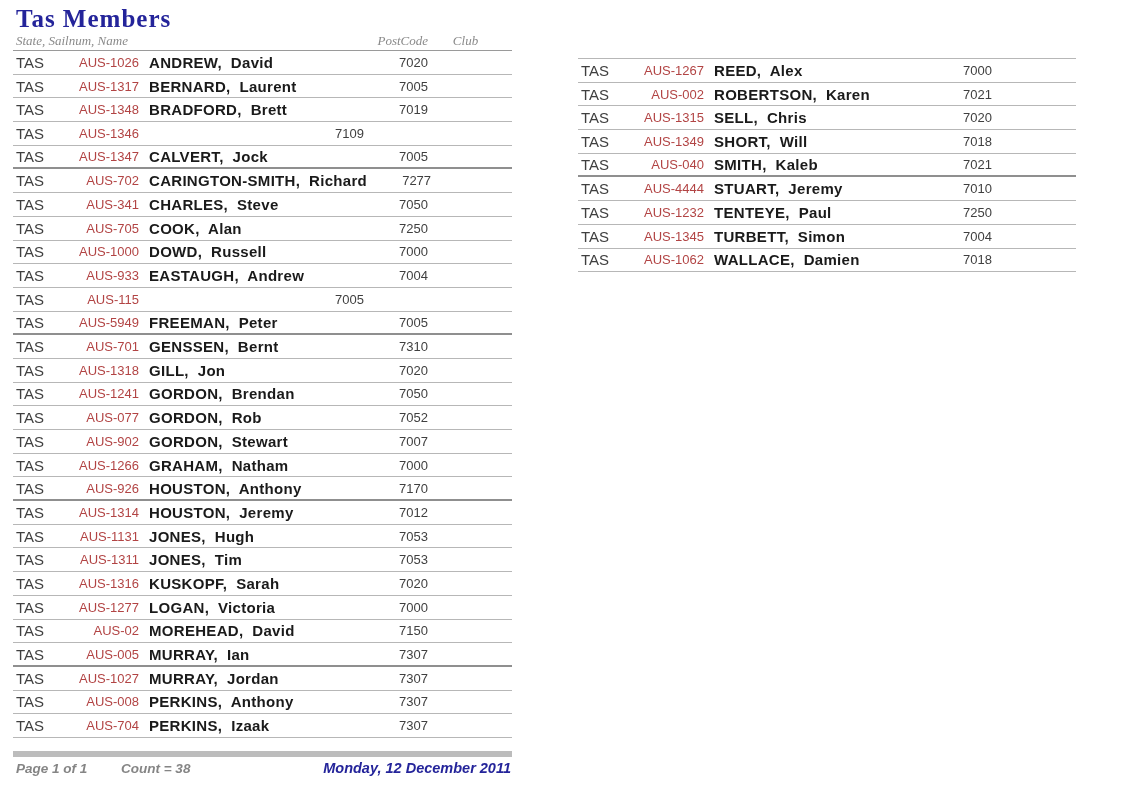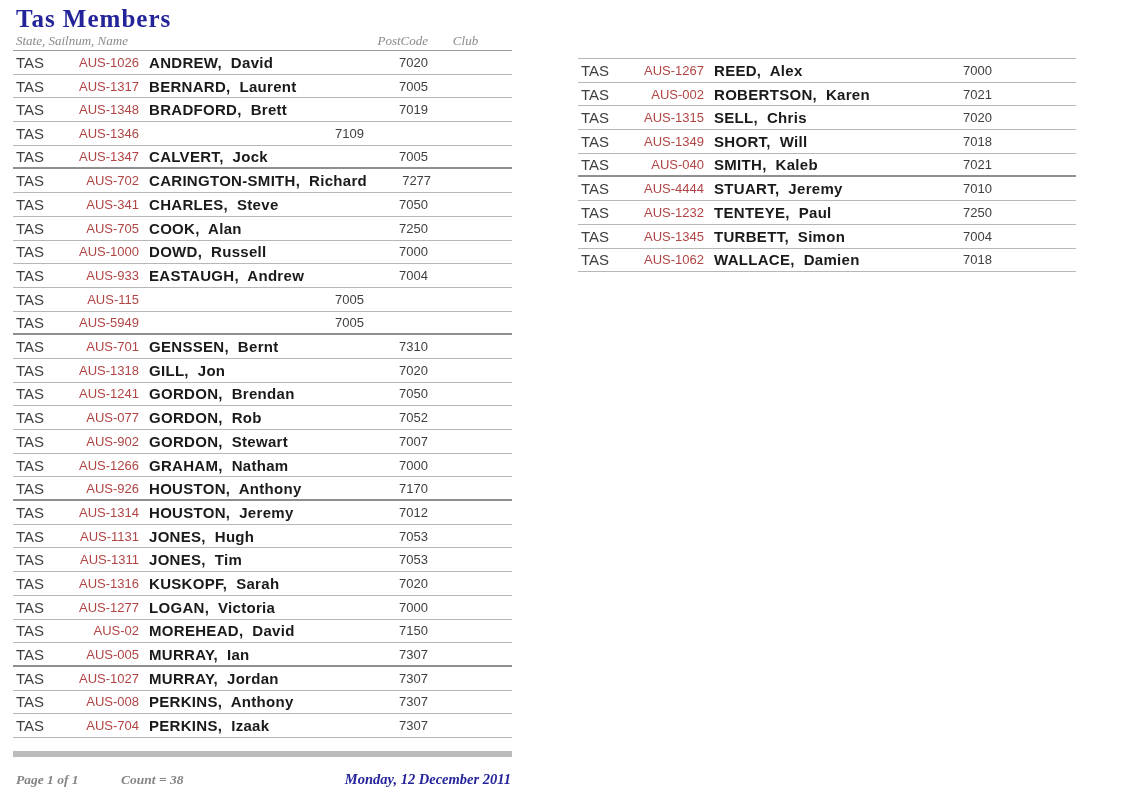--- a/index.html
+++ b/index.html
@@ -62,22 +62,22 @@
   .cell.name{
     font-weight:bold;font-size:15px;color:#1a1a1a;
     white-space:pre;letter-spacing:0.3px;
   }
   .cell.post{text-align:right;font-size:13px;color:#3f3f3f;}
 
   .report-footer{position:absolute;left:13px;top:751px;width:499px;}
   .footer-band{height:6px;background:var(--band);}
   .footer-text{
     display:flex;align-items:flex-end;
-    margin-top:14px;
-    font-family:Liberation Serif, serif;
+    margin-top:3px;
+    font-family:Liberation Sans, sans-serif;
     font-style:italic;font-weight:bold;
     font-size:13.5px;color:#858585;
   }
   .footer-page{width:105px;padding-left:3px;}
   .footer-count{flex:1;}
   .footer-date{color:var(--navy);font-size:14.5px;padding-right:1px;}
 </style>
 </head>
 <body>
 
@@ -175,20 +175,21 @@
           <span class="cell state">TAS</span>
           <span class="cell sail">AUS-115</span>
           <span class="cell gap"></span>
           <span class="cell post">7005</span>
           <span class="cell club"></span>
         </div>
         <div class="row group-end">
           <span class="cell state">TAS</span>
           <span class="cell sail">AUS-5949</span>
           <span class="cell gap"></span>
+          <span class="cell name">FREEMAN,  Peter</span>
           <span class="cell post">7005</span>
           <span class="cell club"></span>
         </div>
         <div class="row">
           <span class="cell state">TAS</span>
           <span class="cell sail">AUS-701</span>
           <span class="cell gap"></span>
           <span class="cell name">GENSSEN,  Bernt</span>
           <span class="cell post">7310</span>
           <span class="cell club"></span>

